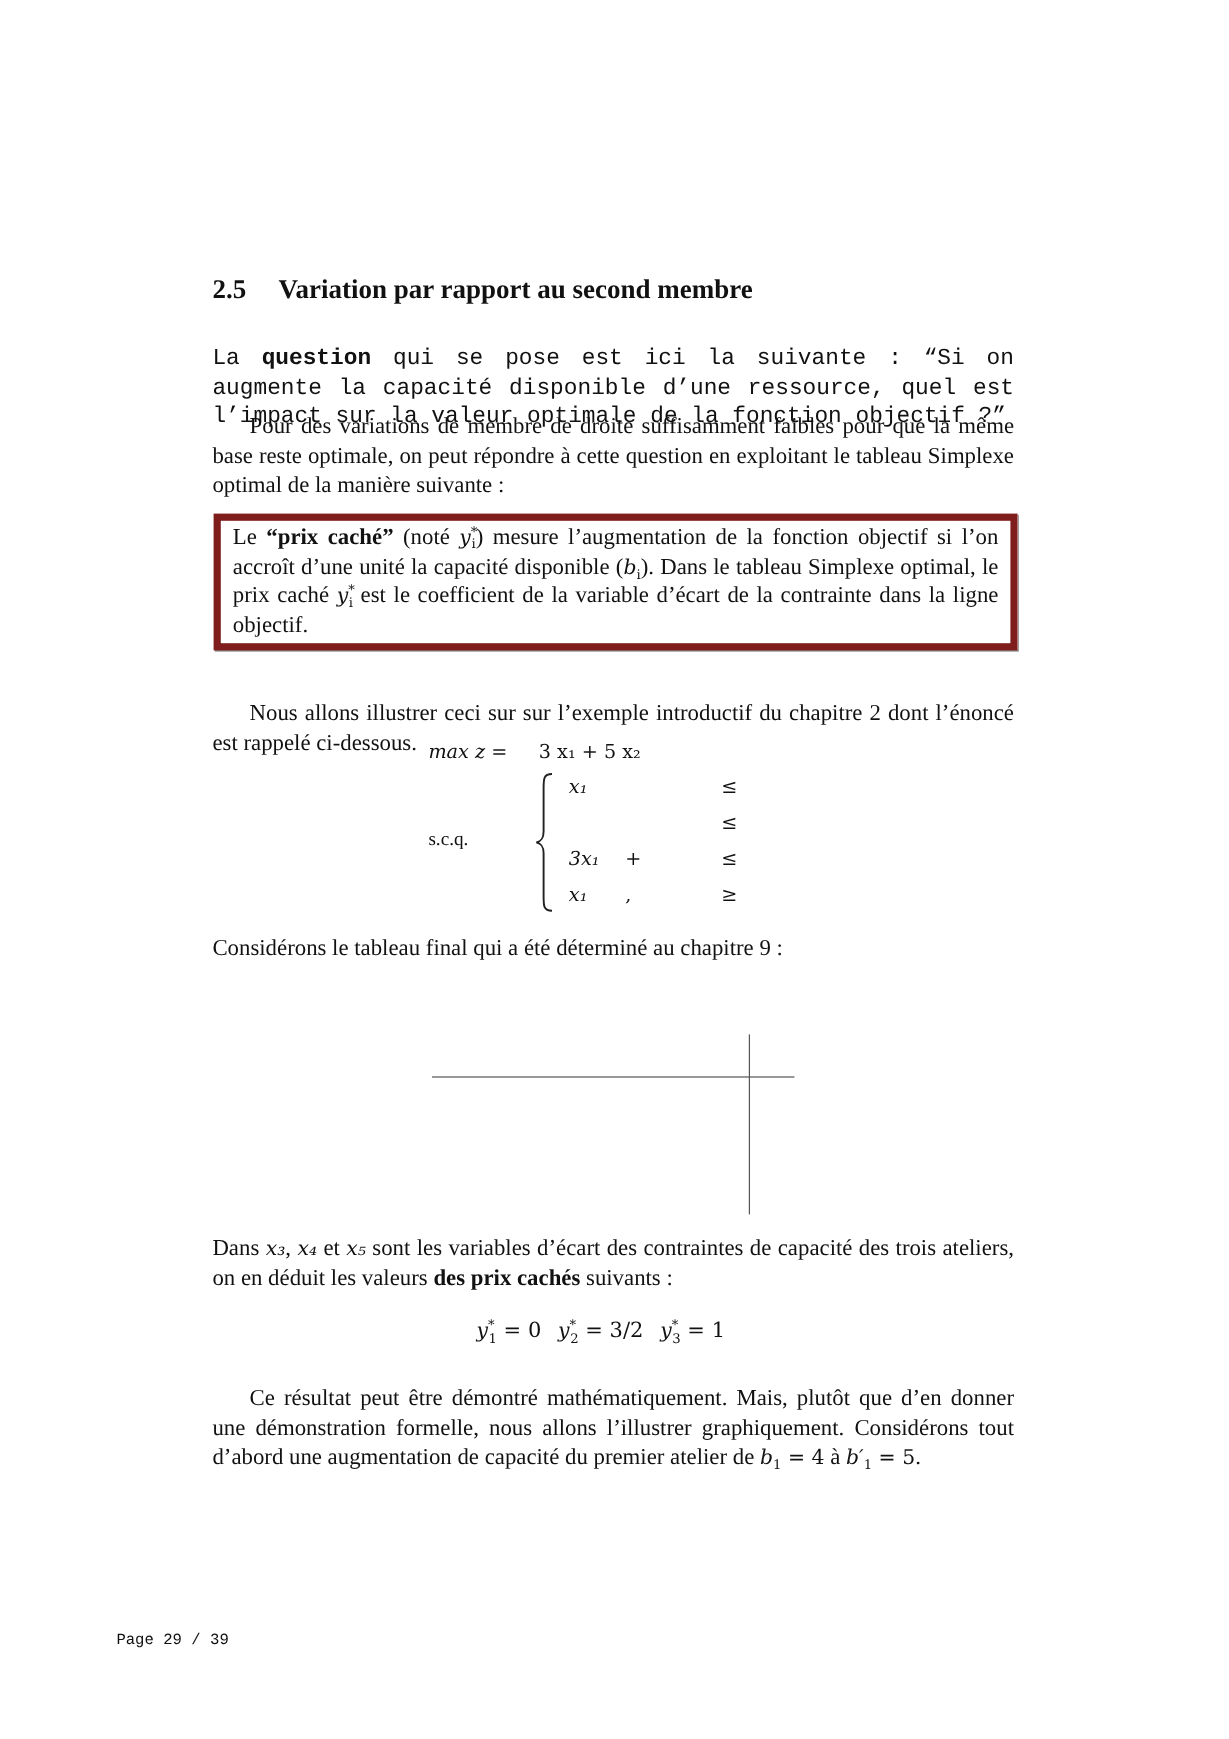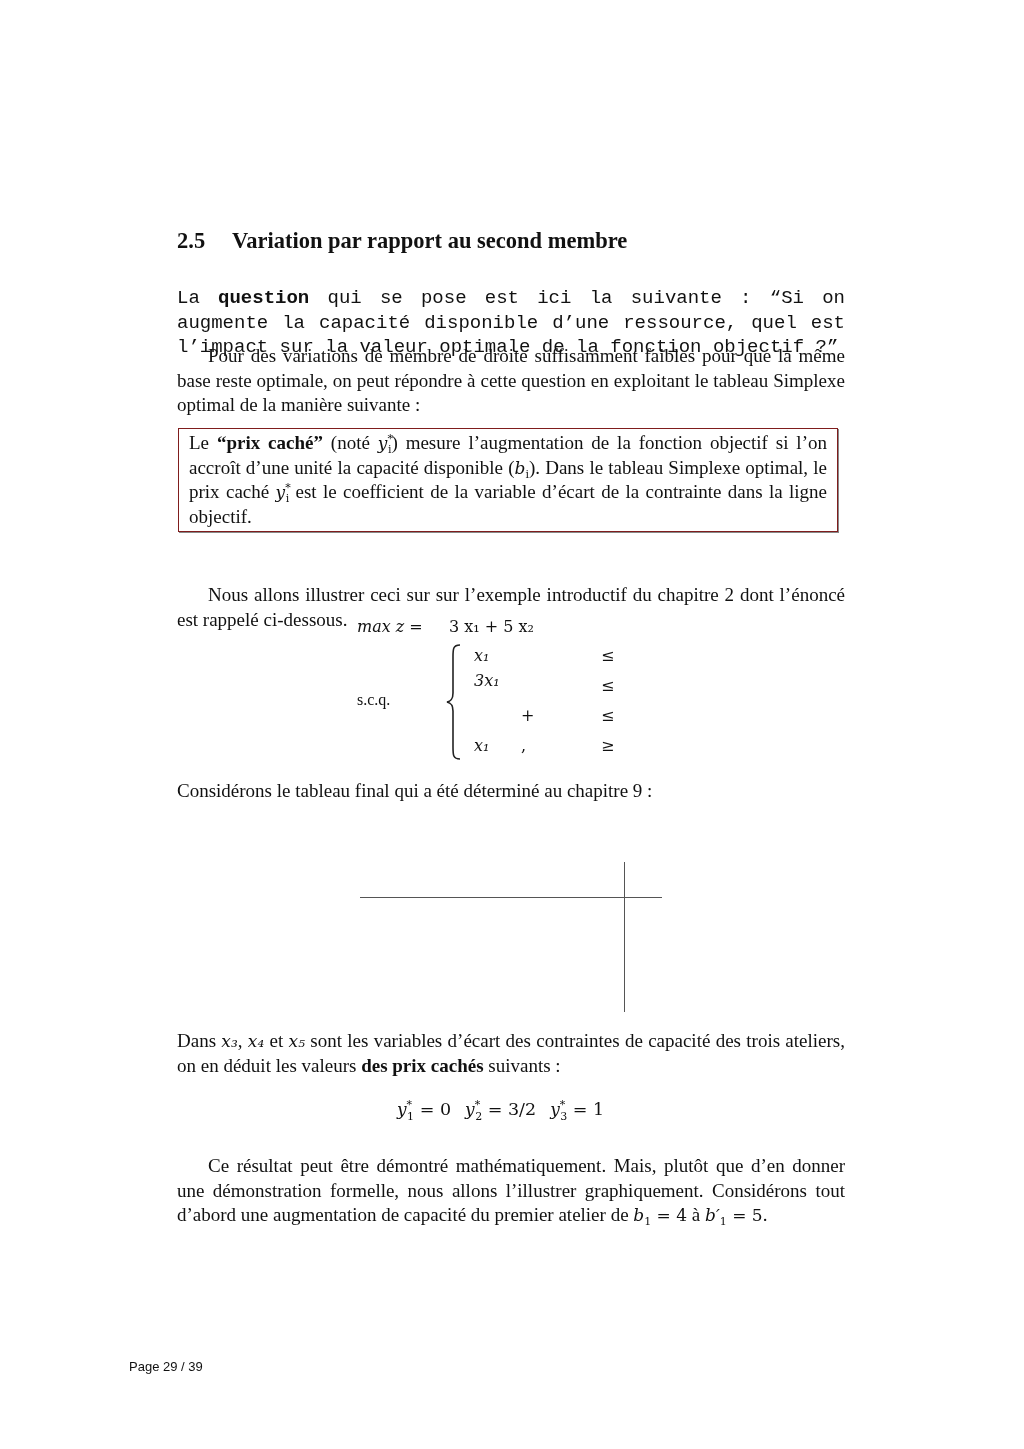--- a/index.html
+++ b/index.html
@@ -8,26 +8,26 @@
   .abs { position: absolute; }
   .txt { font-size: 19px; line-height: 24.5px; }
   .just { text-align: justify; text-align-last: left; }
   .heading { left: 177px; top: 228px; font-size: 22.5px; font-weight: bold; white-space: nowrap; }
   .heading .num { display: inline-block; width: 55px; }
   .para { left: 177px; width: 668px; }
   .indent { text-indent: 31px; }
   .math { font-family: "DejaVu Serif", "Liberation Serif", serif; font-style: italic; font-size: 17px; }
   .mathr { font-family: "DejaVu Serif", "Liberation Serif", serif; font-size: 17px; }
   sub, sup { font-size: 11px; line-height: 0; font-style: normal; }
-  .box { left: 178px; top: 428px; width: 638px; height: 92px; border: 1px solid #7f1d1d;
+  .box { left: 178px; top: 428px; width: 638px; height: 92px; border: 6px solid #7f1d1d;
          padding: 2px 10px 8px 10px; box-shadow: 1px 1px 0 #888; }
   .cell { position: absolute; text-align: right; white-space: nowrap; }
   .sys .cell { font-size: 16px; }
   .tbl .cell { font-family: "DejaVu Serif", serif; font-size: 17px; }
-  .footer { left: 97px; top: 1359px; font-family: Liberation Sans, sans-serif; font-size: 13px; margin-left: 32px; }
+  .footer { left: 97px; top: 1359px; font-family: Liberation Mono, monospace; font-size: 13px; }
 </style>
 </head>
 <body>
 
 <div class="abs heading">
   <span class="num">2.5</span><span>Variation par rapport au second membre</span>
 </div>
 
 <div class="abs para txt just" style="top:286px;font-family:Liberation Mono, monospace;">
   <span>La </span><b>question</b><span> qui se pose est ici la suivante : “Si on augmente la capacité disponible d’une ressource, quel est l’impact sur la valeur optimale de la fonction objectif ?”</span>
@@ -49,21 +49,21 @@
     <path d="M16 2 C9 2 9 6 9 14 L9 50 C9 56 7 58 3 59 C7 60 9 62 9 68 L9 104 C9 112 9 116 16 116" fill="none" stroke="#222" stroke-width="1.6"></path>
   </svg>
   <div id="constraints">
       <div class="cell math" style="top: 646px; left: 474px; text-align: left;">x₁</div>
       <div class="cell mathr" style="top: 646px; left: 521px; text-align: left;"></div>
       <div class="cell math" style="top: 646px; right: 440px;"></div>
       <div class="cell mathr" style="top: 646px; left: 601px; text-align: left;">≤</div>
       <div class="cell math" style="top: 676px; left: 474px; text-align: left;"></div>
       <div class="cell mathr" style="top: 676px; left: 521px; text-align: left;"></div>
       <div class="cell mathr" style="top: 676px; left: 601px; text-align: left;">≤</div>
-      <div class="cell math" style="top: 671px; left: 474px; text-align: right;">3x₁</div>
+      <div class="cell math" style="top: 706px; left: 474px; text-align: right;">3x₁</div>
       <div class="cell mathr" style="top: 706px; left: 521px; text-align: left;">+</div>
       <div class="cell mathr" style="top: 706px; left: 601px; text-align: left;">≤</div>
       <div class="cell math" style="top: 736px; left: 474px; text-align: left;">x₁</div>
       <div class="cell mathr" style="top: 736px; left: 521px; text-align: left;">,</div>
       <div class="cell mathr" style="top: 736px; left: 601px; text-align: left;">≥</div>
     </div>
 </div>
 
 <div class="abs para txt" style="top:779px;">Considérons le tableau final qui a été déterminé au chapitre 9 :</div>
 

